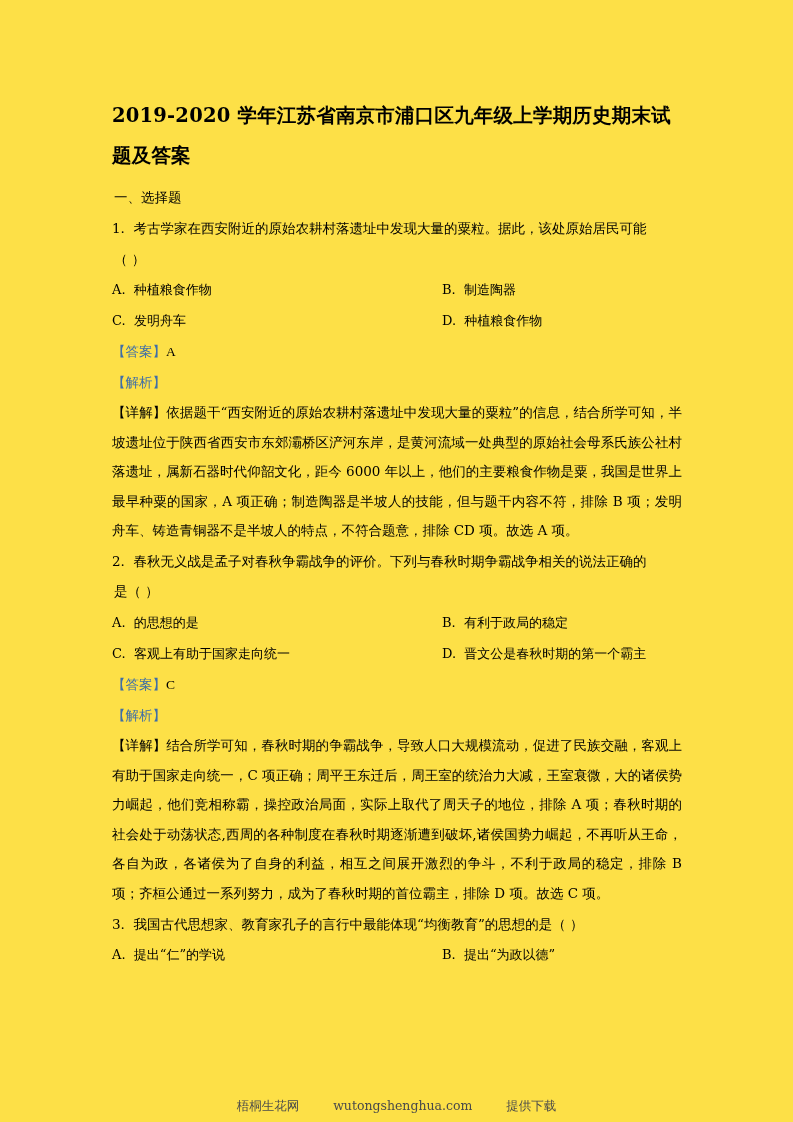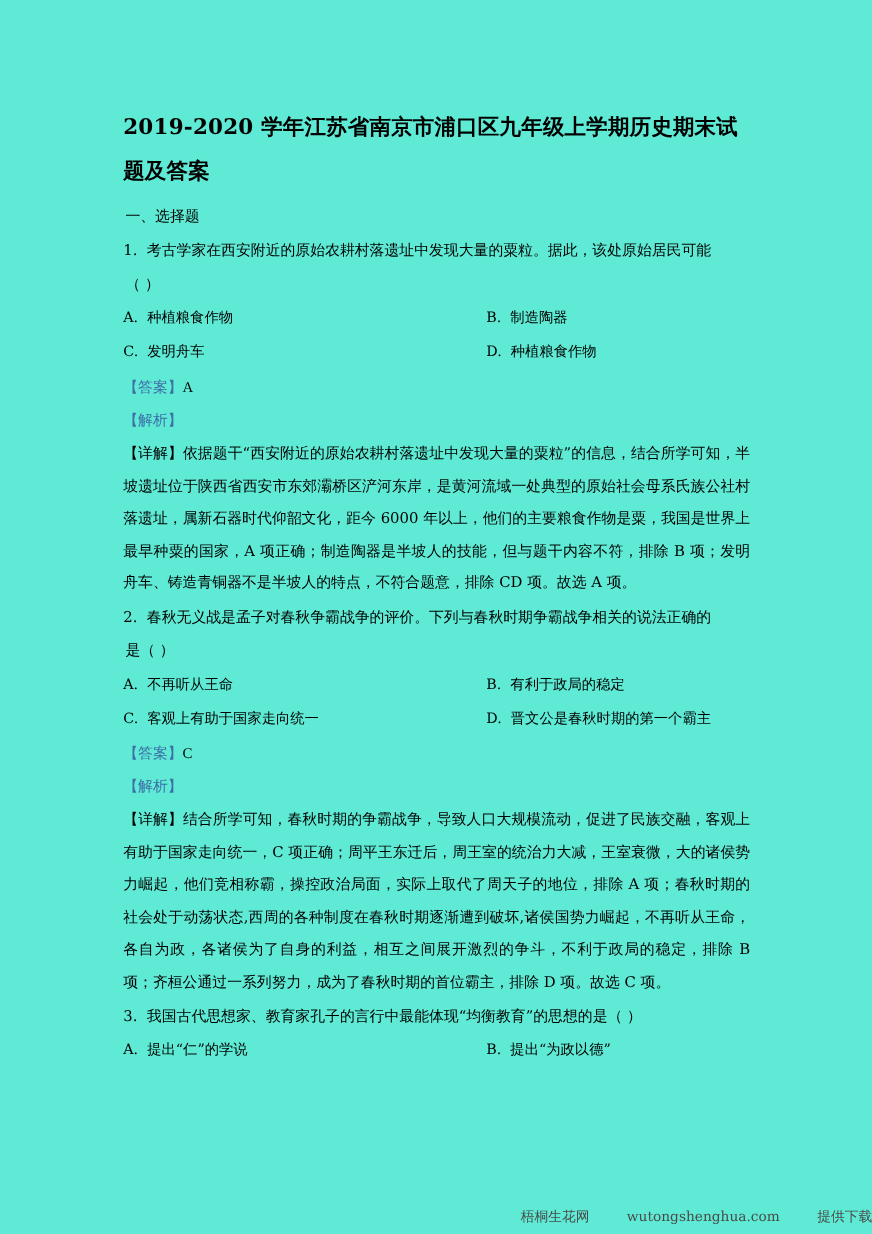--- a/index.html
+++ b/index.html
@@ -15,21 +15,21 @@
     color: #000000;
     overflow: hidden;
   }
 
   .page {
     position: absolute;
     left: 0;
     top: 0;
     width: 793px;
     height: 1122px;
-    background: #5eead4;
+    background: #fde047;
   }
 
   .content {
     position: absolute;
     left: 112px;
     top: 96px;
     width: 570px;
   }
 
   .doc-title {
@@ -112,21 +112,21 @@
   .tag-bold {
     font-weight: normal;
     color: #000;
   }
 
   .footer {
     position: absolute;
     left: 0;
     top: 1096px;
     width: 793px;
-    text-align: right;
+    text-align: center;
     font-size: 12.5px;
     color: #4a4a4a;
     line-height: 20px;
   }
   .footer span {
     display: inline-block;
   }
   .footer .f-site {
     margin: 0 34px;
     font-family: "DejaVu Serif", "Liberation Serif", serif;
@@ -164,21 +164,21 @@
 
       <p class="detail-para"><span class="tag-bold">【详解】</span><span>依据题干“西安附近的原始农耕村落遗址中发现大量的粟粒”的信息，结合所学可知，半坡遗址位于陕西省西安市东郊灞桥区浐河东岸，是黄河流域一处典型的原始社会母系氏族公社村落遗址，属新石器时代仰韶文化，距今 6000 年以上，他们的主要粮食作物是粟，我国是世界上最早种粟的国家，A 项正确；制造陶器是半坡人的技能，但与题干内容不符，排除 B 项；发明舟车、铸造青铜器不是半坡人的特点，不符合题意，排除 CD 项。故选 A 项。</span></p>
     </div>
 
     <div>
       <p class="q-stem"><span>2.</span>&nbsp;&nbsp;<span>春秋无义战是孟子对春秋争霸战争的评价。下列与春秋时期争霸战争相关的说法正确的</span></p>
       <p class="q-stem-cont">是（    ）</p>
 
       <div class="options">
         <div class="opt-row">
-          <div class="opt-cell left"><span>A.</span>&nbsp;&nbsp;<span>不再听从王命</span></div>
+          <div class="opt-cell left"><span>A.</span>&nbsp;&nbsp;<span>的思想的是</span></div>
           <div class="opt-cell right"><span>B.</span>&nbsp;&nbsp;<span>有利于政局的稳定</span></div>
         </div>
         <div class="opt-row">
           <div class="opt-cell left"><span>C.</span>&nbsp;&nbsp;<span>客观上有助于国家走向统一</span></div>
           <div class="opt-cell right"><span>D.</span>&nbsp;&nbsp;<span>晋文公是春秋时期的第一个霸主</span></div>
         </div>
       </div>
 
       <p class="ans-line"><span class="tag-blue">【答案】</span><span class="ans-letter">C</span></p>
 

